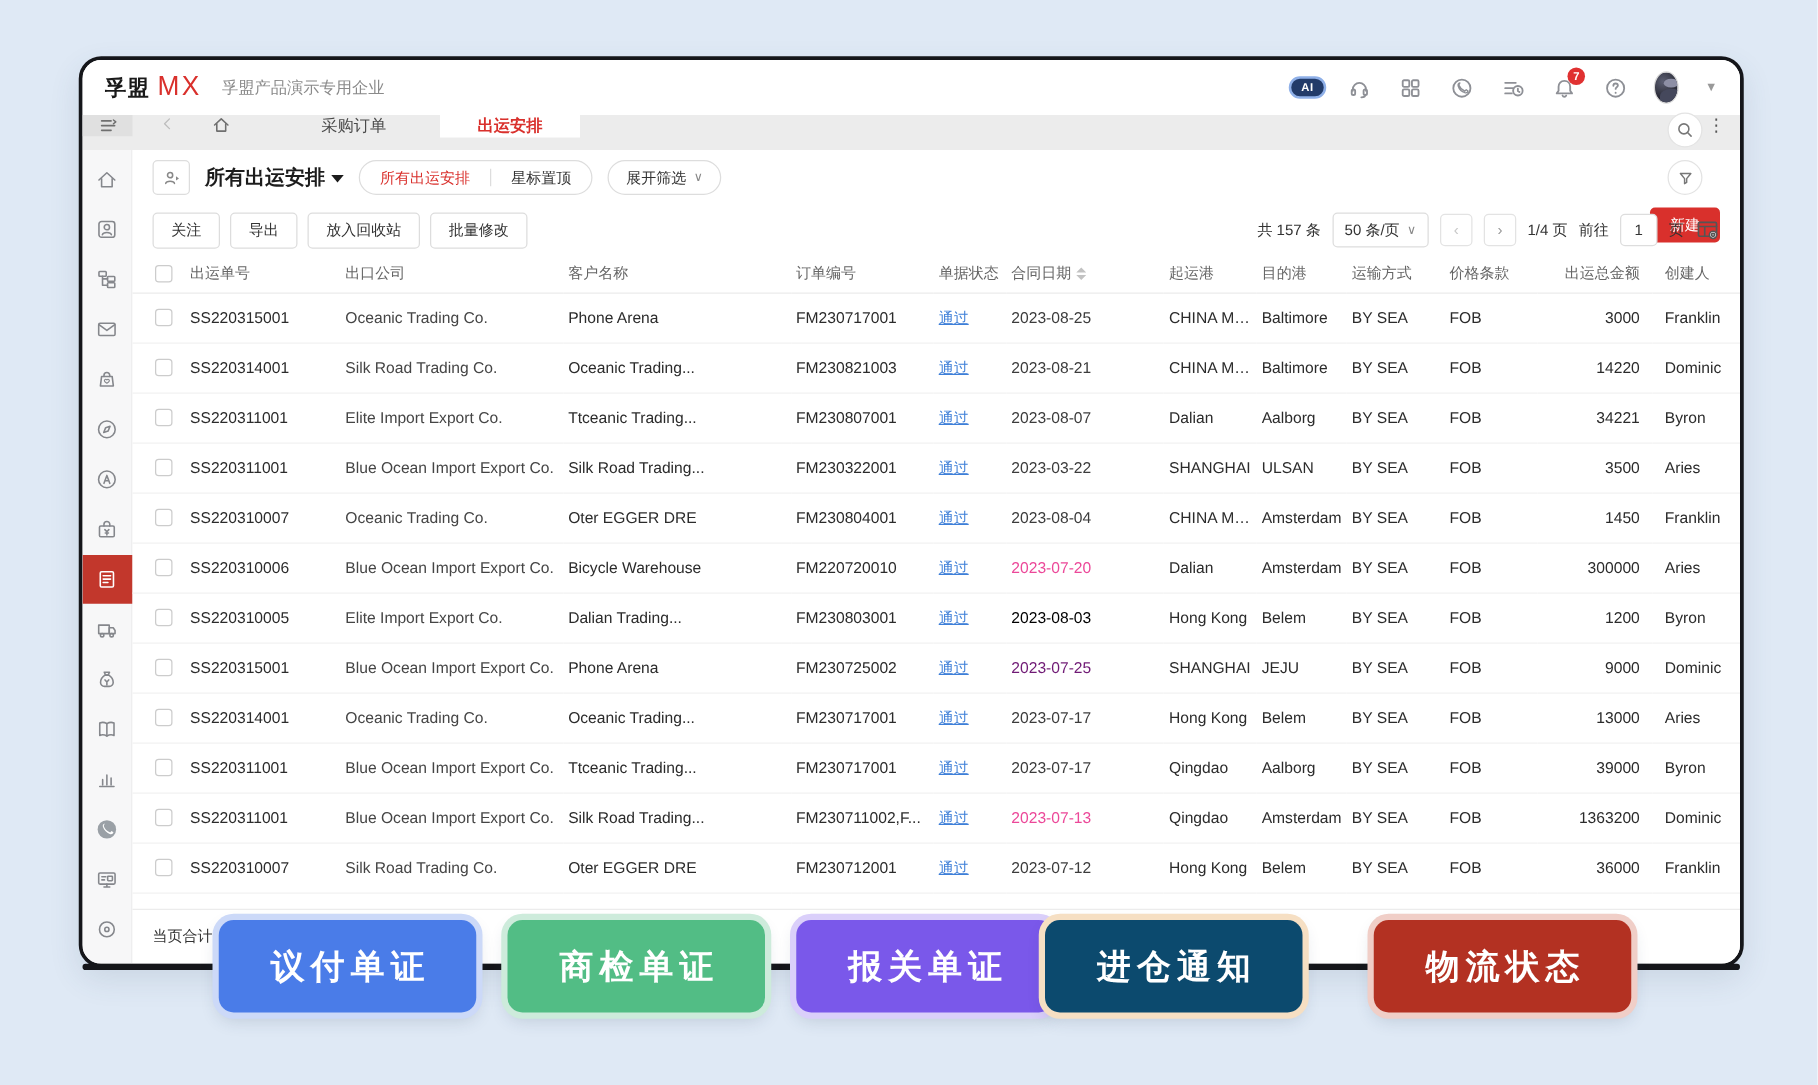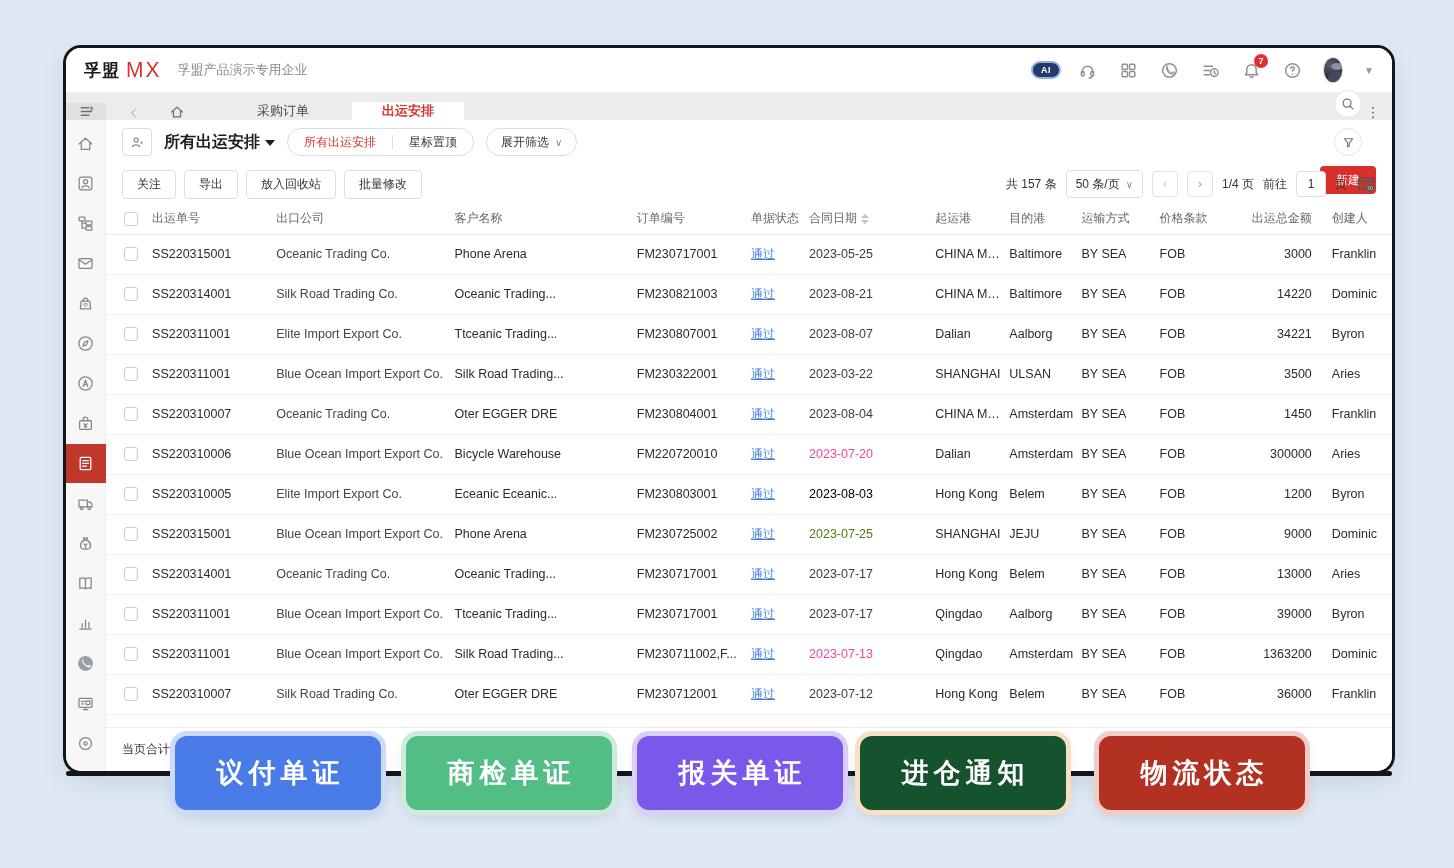--- a/index.html
+++ b/index.html
@@ -26,21 +26,21 @@
   .hdr-right { margin-left:auto; display:flex; align-items:center; gap:21px; }
   .hicon { width:20px; height:20px; display:flex; align-items:center; justify-content:center; cursor:pointer; position:relative; }
   .hicon svg { stroke:#8e9096; fill:none; stroke-width:1.4; stroke-linecap:round; stroke-linejoin:round; }
   .ai-pill { background:#223b69; border:2px solid #8fb0e8; border-radius:9px; color:#fff; font-size:9px; font-weight:700; padding:2px 8px; letter-spacing:.5px; }
   .badge { position:absolute; top:-6px; right:-7px; background:#e03131; color:#fff; font-size:9px; min-width:14px; height:14px; border-radius:8px; display:flex; align-items:center; justify-content:center; font-weight:700; padding:0 3px; }
   .avatar { width:26px; height:26px; border-radius:50%; background:radial-gradient(circle at 35% 30%, #5c5f73, #23242e 70%); border:1px solid #d8d8d8; position:relative; overflow:hidden; }
   .avatar::after { content:""; position:absolute; left:7px; top:5px; width:12px; height:7px; border-radius:50%; background:#8d8fa5; }
   .avatar::before { content:""; position:absolute; left:4px; top:13px; width:18px; height:12px; border-radius:50% 50% 0 0; background:#45485c; }
   .chev { font-size:10px; color:#999; }
   
-  .tabbar { height:28px; flex:0 0 28px; background:#ececec; display:flex; align-items:flex-end;gap:13px; }
+  .tabbar { height:28px; flex:0 0 28px; background:#ececec; display:flex; align-items:flex-start;gap:13px; }
   .tabbar .burger-cell { width:40px; background:#e0e0e0; display:flex; align-items:center; justify-content:center; }
   .tabbar svg { stroke:#6f6f6f; fill:none; stroke-width:1.4; stroke-linecap:round; stroke-linejoin:round; }
   .tb-ico { display:flex; align-items:center; justify-content:center; width:30px; cursor:pointer; }
   .tb-sep { width:1px; background:#cfcfcf; margin:6px 4px; }
   .tab { display:flex; align-items:center; justify-content:center; min-width:112px; padding:0 24px; font-size:13px; color:#4a4a4a; cursor:pointer; }
   .tab.active { background:#fff; color:#d9302c; font-weight:700; }
   .tabbar-right { margin-left:auto; display:flex; align-items:center; gap:10px; padding-right:12px; color:#8a8a8a; }
   .tabbar-right .gt { color:#c0c0c0; font-size:13px; }
   .tabbar-right .dots { font-size:14px; color:#555; letter-spacing:0; cursor:pointer; }
   
@@ -406,21 +406,21 @@
           <tbody id="tbody">
               <tr>
                 <td>
                   <div class="cb"></div>
                 </td>
                 <td>SS220315001</td>
                 <td style="color: rgb(69, 69, 69);">Oceanic Trading Co.</td>
                 <td>Phone Arena</td>
                 <td>FM230717001</td>
                 <td><a class="status">通过</a></td>
-                <td style="color: rgb(60, 60, 60);">2023-05-25</td>
+                <td style="color: rgb(60, 60, 60);">2023-08-25</td>
                 <td>CHINA MA...</td>
                 <td>Baltimore</td>
                 <td>BY SEA</td>
                 <td>FOB</td>
                 <td class="num">3000</td>
                 <td class="creator">Franklin</td>
               </tr>
               <tr>
                 <td>
                   <div class="cb"></div>
@@ -505,41 +505,41 @@
                 <td>FOB</td>
                 <td class="num">300000</td>
                 <td class="creator">Aries</td>
               </tr>
               <tr>
                 <td>
                   <div class="cb"></div>
                 </td>
                 <td>SS220310005</td>
                 <td style="color: rgb(69, 69, 69);">Elite Import Export Co.</td>
-                <td>Eceanic Eceanic...</td>
+                <td>Dalian Trading...</td>
                 <td>FM230803001</td>
                 <td><a class="status">通过</a></td>
                 <td style="color: #000000;">2023-08-03</td>
                 <td>Hong Kong</td>
                 <td>Belem</td>
                 <td>BY SEA</td>
                 <td>FOB</td>
                 <td class="num">1200</td>
                 <td class="creator">Byron</td>
               </tr>
               <tr>
                 <td>
                   <div class="cb"></div>
                 </td>
                 <td>SS220315001</td>
                 <td style="color: rgb(69, 69, 69);">Blue Ocean Import Export Co.</td>
                 <td>Phone Arena</td>
                 <td>FM230725002</td>
                 <td><a class="status">通过</a></td>
-                <td style="color: #4d7c0f;">2023-07-25</td>
+                <td style="color: #701a75;">2023-07-25</td>
                 <td>SHANGHAI</td>
                 <td>JEJU</td>
                 <td>BY SEA</td>
                 <td>FOB</td>
                 <td class="num">9000</td>
                 <td class="creator">Dominic</td>
               </tr>
               <tr>
                 <td>
                   <div class="cb"></div>
@@ -617,15 +617,15 @@
       </div>
     </div>
   </div>
 </div>
 
 <div class="flow-line"></div>
 <div id="flow-buttons">
     <div class="flow-btn" style="left: 175px; background: rgb(74, 124, 232); box-shadow: rgb(204, 217, 248) 0px 0px 0px 5px, rgba(40, 60, 90, 0.18) 0px 6px 14px;">议付单证</div>
     <div class="flow-btn" style="left: 406px; background: rgb(82, 189, 133); box-shadow: rgb(205, 235, 219) 0px 0px 0px 5px, rgba(40, 60, 90, 0.18) 0px 6px 14px;">商检单证</div>
     <div class="flow-btn" style="left: 637px; background: rgb(122, 88, 234); box-shadow: rgb(218, 207, 250) 0px 0px 0px 5px, rgba(40, 60, 90, 0.18) 0px 6px 14px;">报关单证</div>
-    <div class="flow-btn" style="left: 860px; background: #14532d; box-shadow: rgb(246, 223, 195) 0px 0px 0px 5px, rgba(40, 60, 90, 0.18) 0px 6px 14px;">进仓通知</div>
+    <div class="flow-btn" style="left: 836px; background: #0c4a6e; box-shadow: rgb(246, 223, 195) 0px 0px 0px 5px, rgba(40, 60, 90, 0.18) 0px 6px 14px;">进仓通知</div>
     <div class="flow-btn" style="left: 1099px; background: rgb(179, 49, 34); box-shadow: rgb(240, 206, 199) 0px 0px 0px 5px, rgba(40, 60, 90, 0.18) 0px 6px 14px;">物流状态</div>
   </div>
 
 </body></html>

